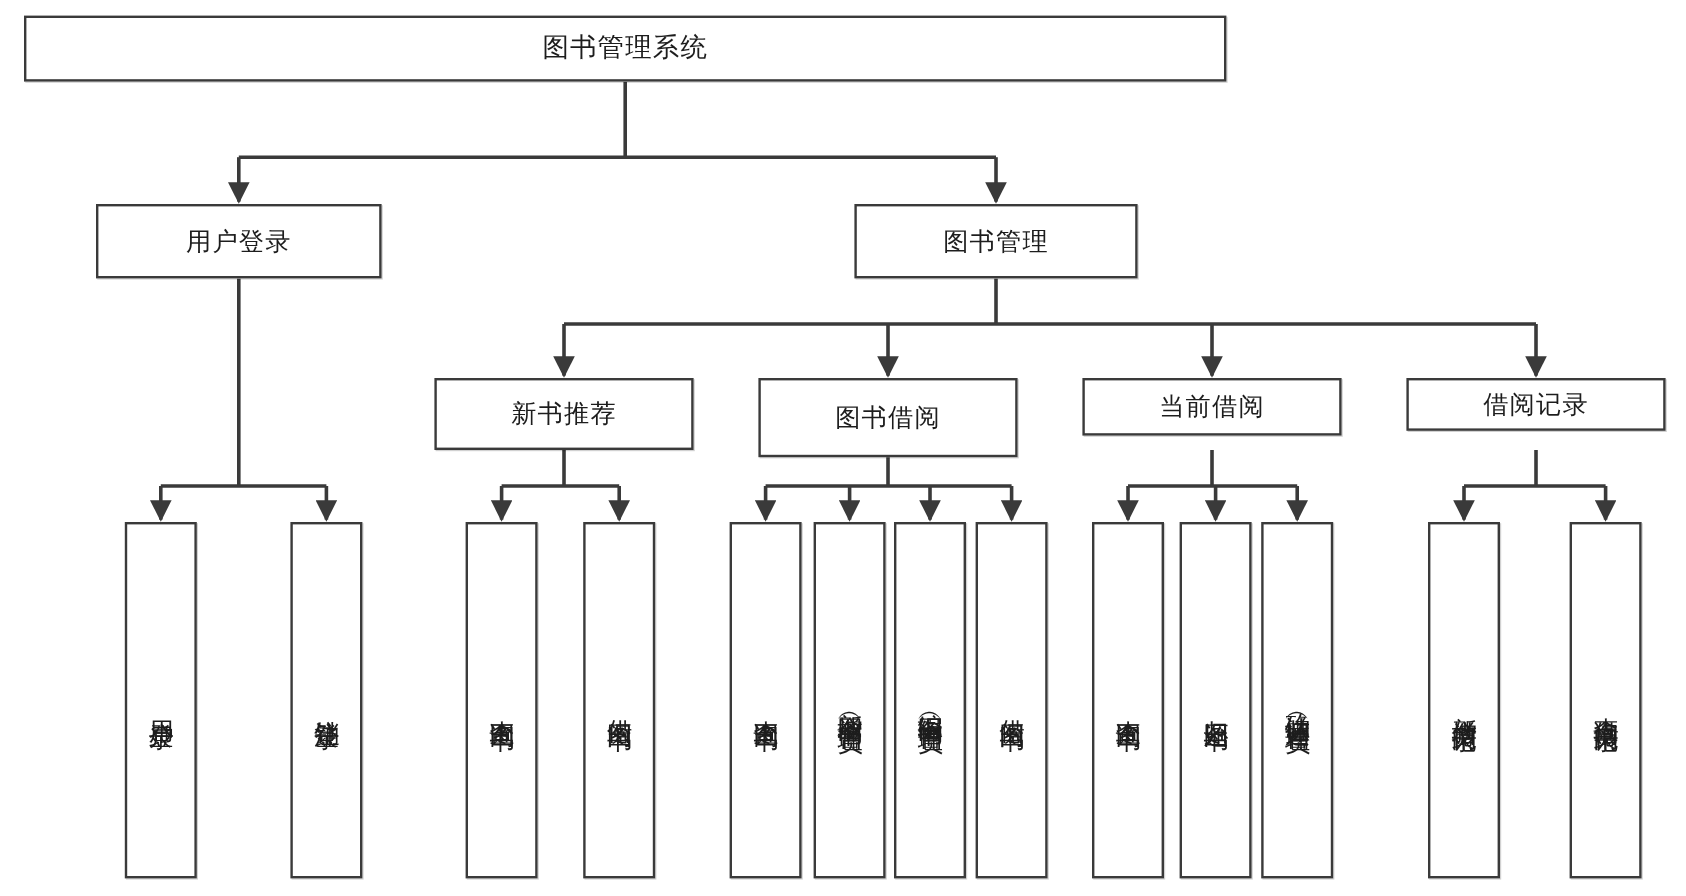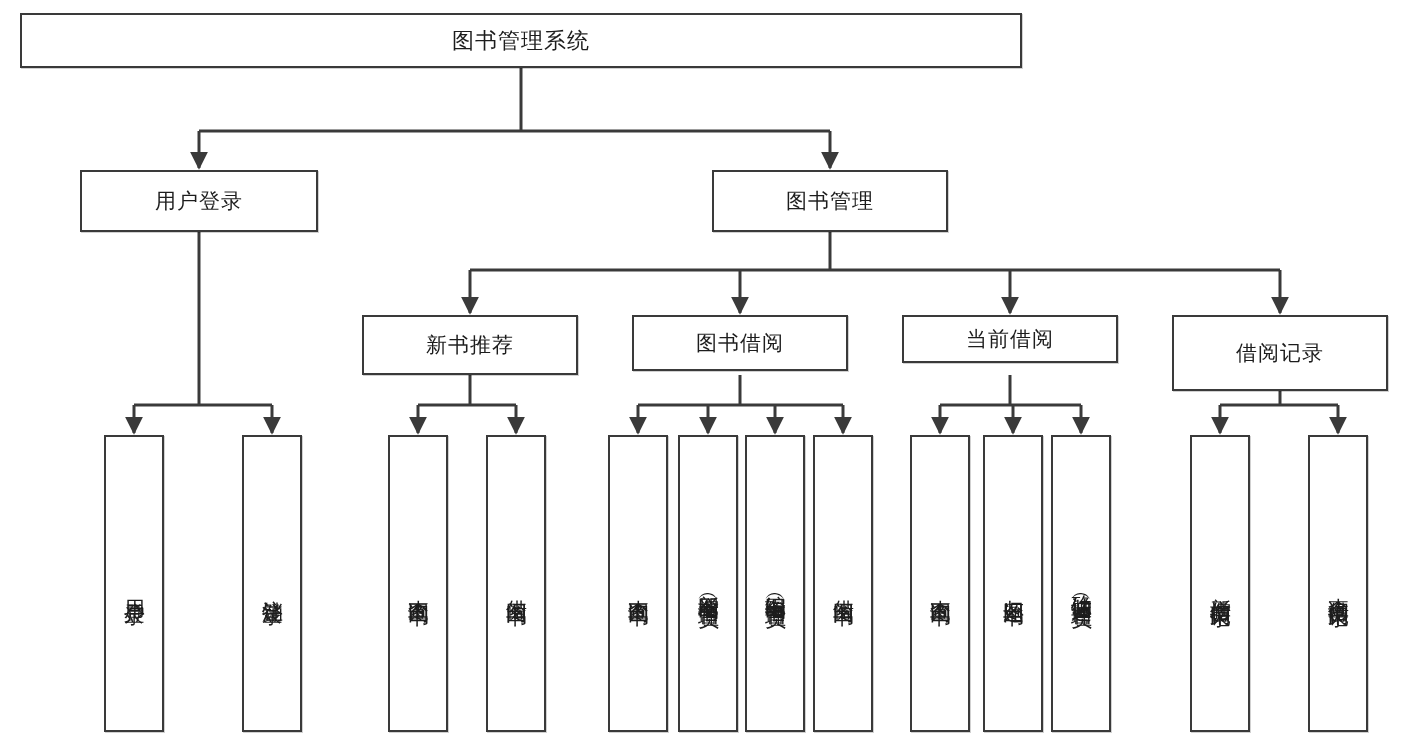--- a/index.html
+++ b/index.html
@@ -133,27 +133,27 @@
         <span class="label">用户登录</span>
       </div>
       <div class="node branch" style="left: 712px; top: 170px; width: 236px; height: 62px;">
         <span class="label">图书管理</span>
       </div>
     </div>
   <div id="level3-layer">
       <div class="node branch" style="left: 362px; top: 315px; width: 216px; height: 60px;">
         <span class="label">新书推荐</span>
       </div>
-      <div class="node branch" style="left: 632px; top: 315px; width: 216px; height: 56px;">
+      <div class="node branch" style="left: 632px; top: 315px; width: 216px; height: 66px;">
         <span class="label">图书借阅</span>
       </div>
       <div class="node branch" style="left: 902px; top: 315px; width: 216px; height: 48px;">
         <span class="label">当前借阅</span>
       </div>
-      <div class="node branch" style="left: 1172px; top: 315px; width: 216px; height: 76px; justify-content: center;">
+      <div class="node branch" style="left: 1172px; top: 315px; width: 216px; height: 44px; justify-content: center;">
         <span class="label">借阅记录</span>
       </div>
     </div>
   <div id="leaf-layer">
       <div class="node leaf" style="left: 104px; top: 435px; width: 60px; height: 297px;">
         <div class="leafbody">
           <span class="label">用户登录</span>
         </div>
       </div>
       <div class="node leaf" style="left: 242px; top: 435px; width: 60px; height: 297px;">

